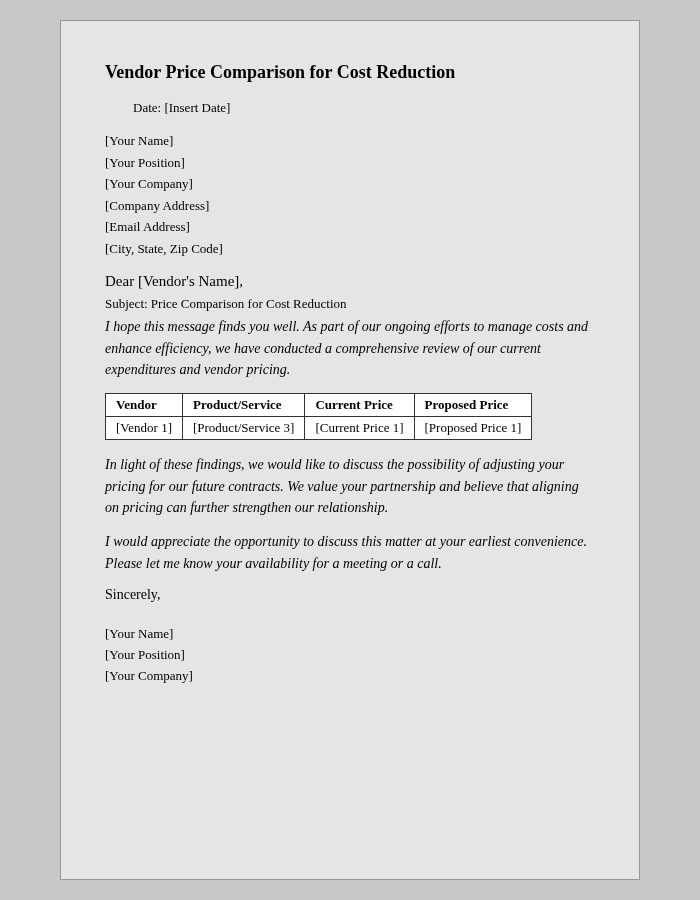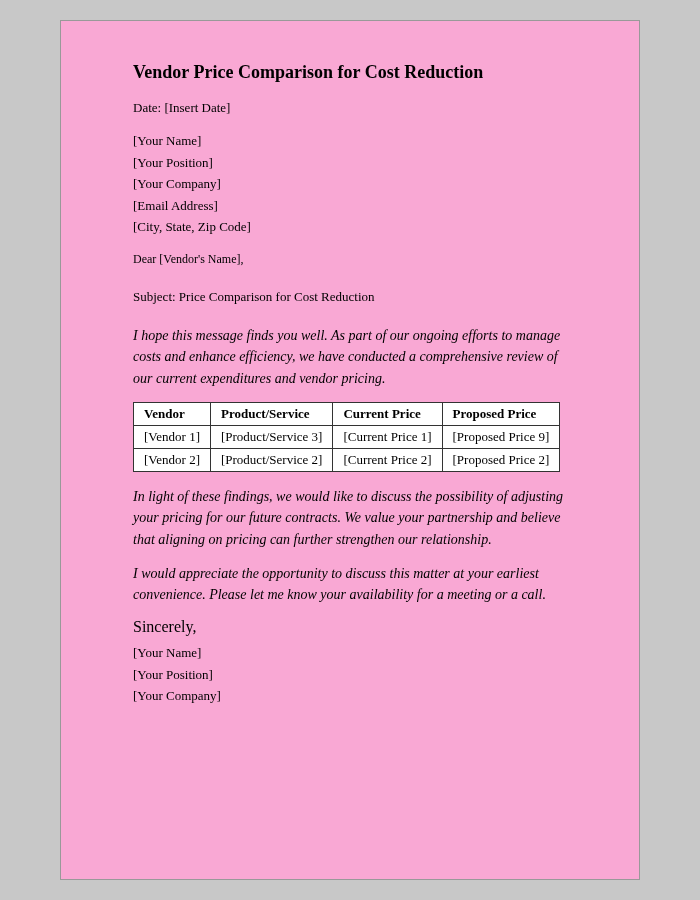--- a/index.html
+++ b/index.html
@@ -12,53 +12,54 @@
       background: #c8c8c8;
       display: flex;
       justify-content: center;
       align-items: flex-start;
       min-height: 900px;
       padding: 20px;
       font-family: "Times New Roman", Times, serif;
     }
 
     .page {
-      background: #f9a8d4;
+      background: #e5e5e5;
       width: 580px;
       min-height: 860px;
       border: 1px solid #999;
-      padding: 40px 72px;
+      padding: 40px 44px;
     }
 
     .title {
       font-size: 18px;
       font-weight: bold;
       margin-bottom: 16px;
       line-height: 1.3;
     }
 
     .date-line {
       font-size: 13px;
       margin-bottom: 14px;
+      margin-left: 28px;
     }
 
     .sender-block {
       font-size: 13px;
       line-height: 1.65;
       margin-bottom: 14px;
     }
 
     .greeting {
-      font-size: 12px;
-      margin-bottom: 22px;
+      font-size: 15px;
+      margin-bottom: 6px;
     }
 
     .subject {
       font-size: 13px;
-      margin-bottom: 20px;
+      margin-bottom: 4px;
     }
 
     .paragraph {
       font-size: 14px;
       line-height: 1.55;
       margin-bottom: 12px;
       font-style: italic;
     }
 
     .table-wrapper {
@@ -80,42 +81,43 @@
     table th {
       font-weight: bold;
       background: #ffffff;
     }
 
     table td {
       background: #ffffff;
     }
 
     .closing {
-      font-size: 16px;
-      margin-bottom: 6px;
+      font-size: 14px;
+      margin-bottom: 20px;
     }
 
     .sign-block {
       font-size: 13px;
       line-height: 1.65;
     }
   </style>
 </head>
 <body>
 
 <div class="page">
 
   <div class="title">Vendor Price Comparison for Cost Reduction</div>
 
   <div class="date-line">Date: [Insert Date]</div>
 
   <div class="sender-block">
     <div>[Your Name]</div>
     <div>[Your Position]</div>
     <div>[Your Company]</div>
+    <div>[Company Address]</div>
     <div>[Email Address]</div>
     <div>[City, State, Zip Code]</div>
   </div>
 
   <div class="greeting">Dear [Vendor's Name],</div>
 
   <div class="subject">Subject: Price Comparison for Cost Reduction</div>
 
   <div class="paragraph">I hope this message finds you well. As part of our ongoing efforts to manage costs and enhance efficiency, we have conducted a comprehensive review of our current expenditures and vendor pricing.</div>
 
@@ -128,27 +130,21 @@
           <th>Product/Service</th>
           <th>Current Price</th>
           <th>Proposed Price</th>
         </tr>
       </thead>
       <tbody id="table-body">
       <tr>
             <td>[Vendor 1]</td>
             <td>[Product/Service 3]</td>
             <td>[Current Price 1]</td>
-            <td>[Proposed Price 9]</td>
-          </tr>
-          <tr>
-            <td>[Vendor 2]</td>
-            <td>[Product/Service 2]</td>
-            <td>[Current Price 2]</td>
-            <td>[Proposed Price 2]</td>
+            <td>[Proposed Price 1]</td>
           </tr>
         </tbody>
     </table>
   </div>
 
   <div class="paragraph">In light of these findings, we would like to discuss the possibility of adjusting your pricing for our future contracts. We value your partnership and believe that aligning on pricing can further strengthen our relationship.</div>
 
   <div class="paragraph">I would appreciate the opportunity to discuss this matter at your earliest convenience. Please let me know your availability for a meeting or a call.</div>
 
 

